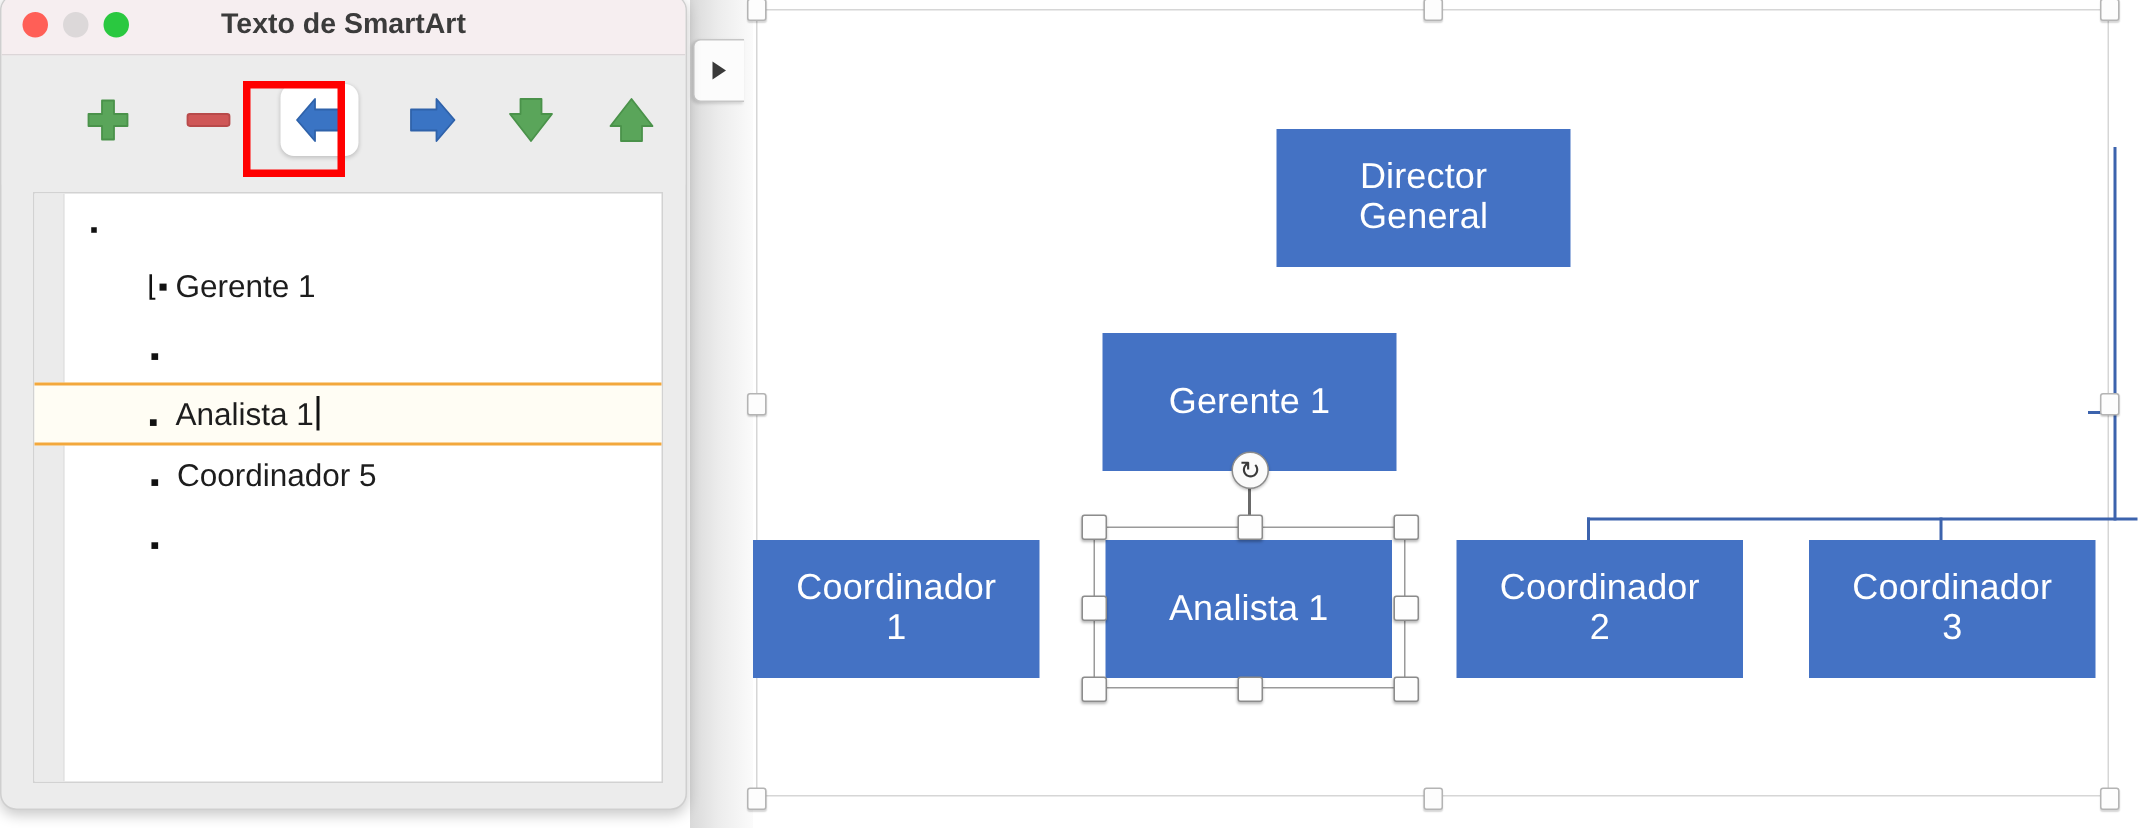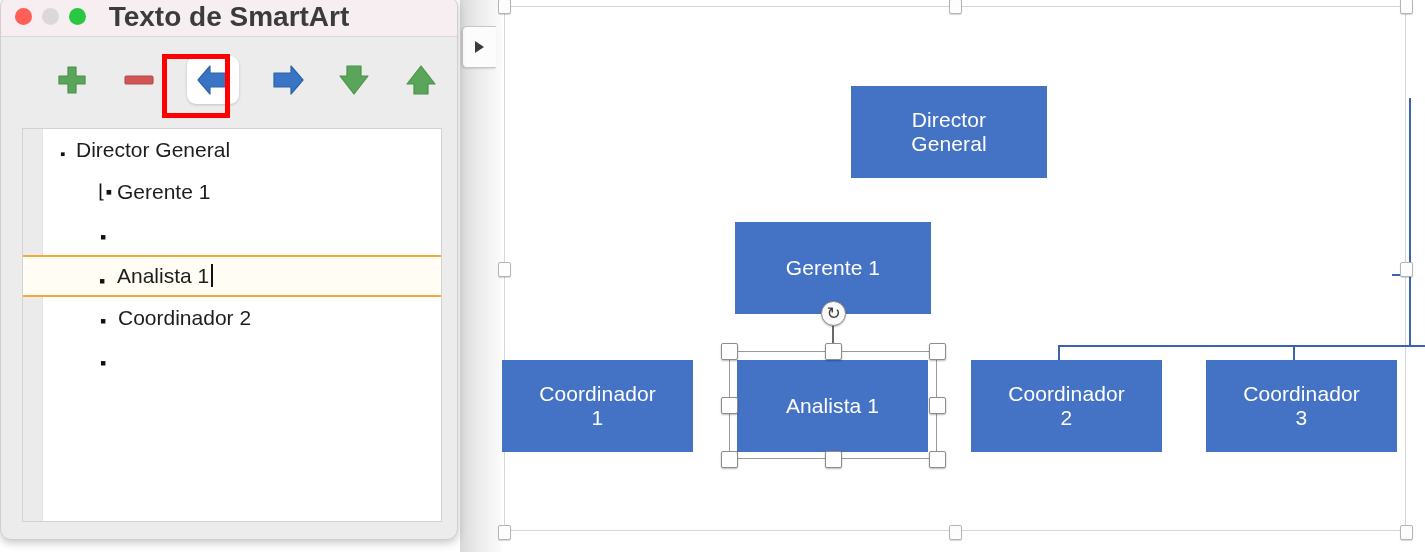--- a/index.html
+++ b/index.html
@@ -45,21 +45,21 @@
     border-bottom: 6px solid transparent;
   }
 
   
   .node {
     position: absolute;
     background: var(--node-blue, #4472C4);
     color: #fff;
     display: flex; align-items: center; justify-content: center;
     text-align: center;
-    font-size: 21px; line-height: 1.12;
+    font-size: 24px; line-height: 1.12;
     letter-spacing: .1px;
     padding: 0 6px;
   }
   .conn { position: absolute; background: #3c63ad; }
 
   
   #sel-box {
     position: absolute; left: 729px; top: 351px; width: 208px; height: 108px;
     border: 1px solid #9a9a9a;
   }
@@ -94,21 +94,21 @@
     background: #f6eef0;
     border-bottom: 1px solid #dcd6d8;
     display: flex; align-items: center;
   }
   .light { width: 17px; height: 17px; border-radius: 50%; margin-left: 10px; }
   #tl-red   { background: #ff5f57; margin-left: 14px; }
   #tl-amber { background: #dcd8d9; }
   #tl-green { background: #2ac840; }
   #pane-title {
     position: absolute; left: 0; right: 0; text-align: center;
-    font-size: 28px; color: #3b3b3b; font-weight: 600; pointer-events: none;
+    font-size: 19px; color: #3b3b3b; font-weight: 600; pointer-events: none;
   }
 
   #toolbar {
     position: relative; height: 86px; background: #ececec;
     display: flex; align-items: center; padding-left: 52px; gap: 29px;
   }
   .tool { width: 38px; height: 38px; position: relative; }
   .tool svg { display: block; }
   #btn-promote-wrap {
     width: 52px; height: 48px; border-radius: 9px; background: #ffffff;
@@ -274,40 +274,39 @@
       </div>
     </div>
 
     <div id="promote-annot" style="border-color: rgb(255, 0, 0);"></div>
 
     <div id="list-wrap">
       <div id="list-gutter"></div>
 
       <div class="li lvl1">
         <span class="bullet">▪</span>
-        <span class="txt">Director General</span>
       </div>
 
       <div class="li assistant">
         <span class="bullet">⌊▪</span>
         <span class="txt">Gerente 1</span>
       </div>
 
       <div class="li lvl2">
         <span class="bullet">▪</span>
       </div>
 
       <div class="li lvl2 active">
         <span class="bullet">▪</span>
         <span class="txt"><span>Analista 1</span><span class="caret"></span></span>
       </div>
 
       <div class="li lvl2">
         <span class="bullet">▪</span>
-        <span class="txt">Coordinador 2</span>
+        <span class="txt">Coordinador 5</span>
       </div>
 
       <div class="li lvl2">
         <span class="bullet">▪</span>
       </div>
     </div>
   </div>
 
 </div>
 

